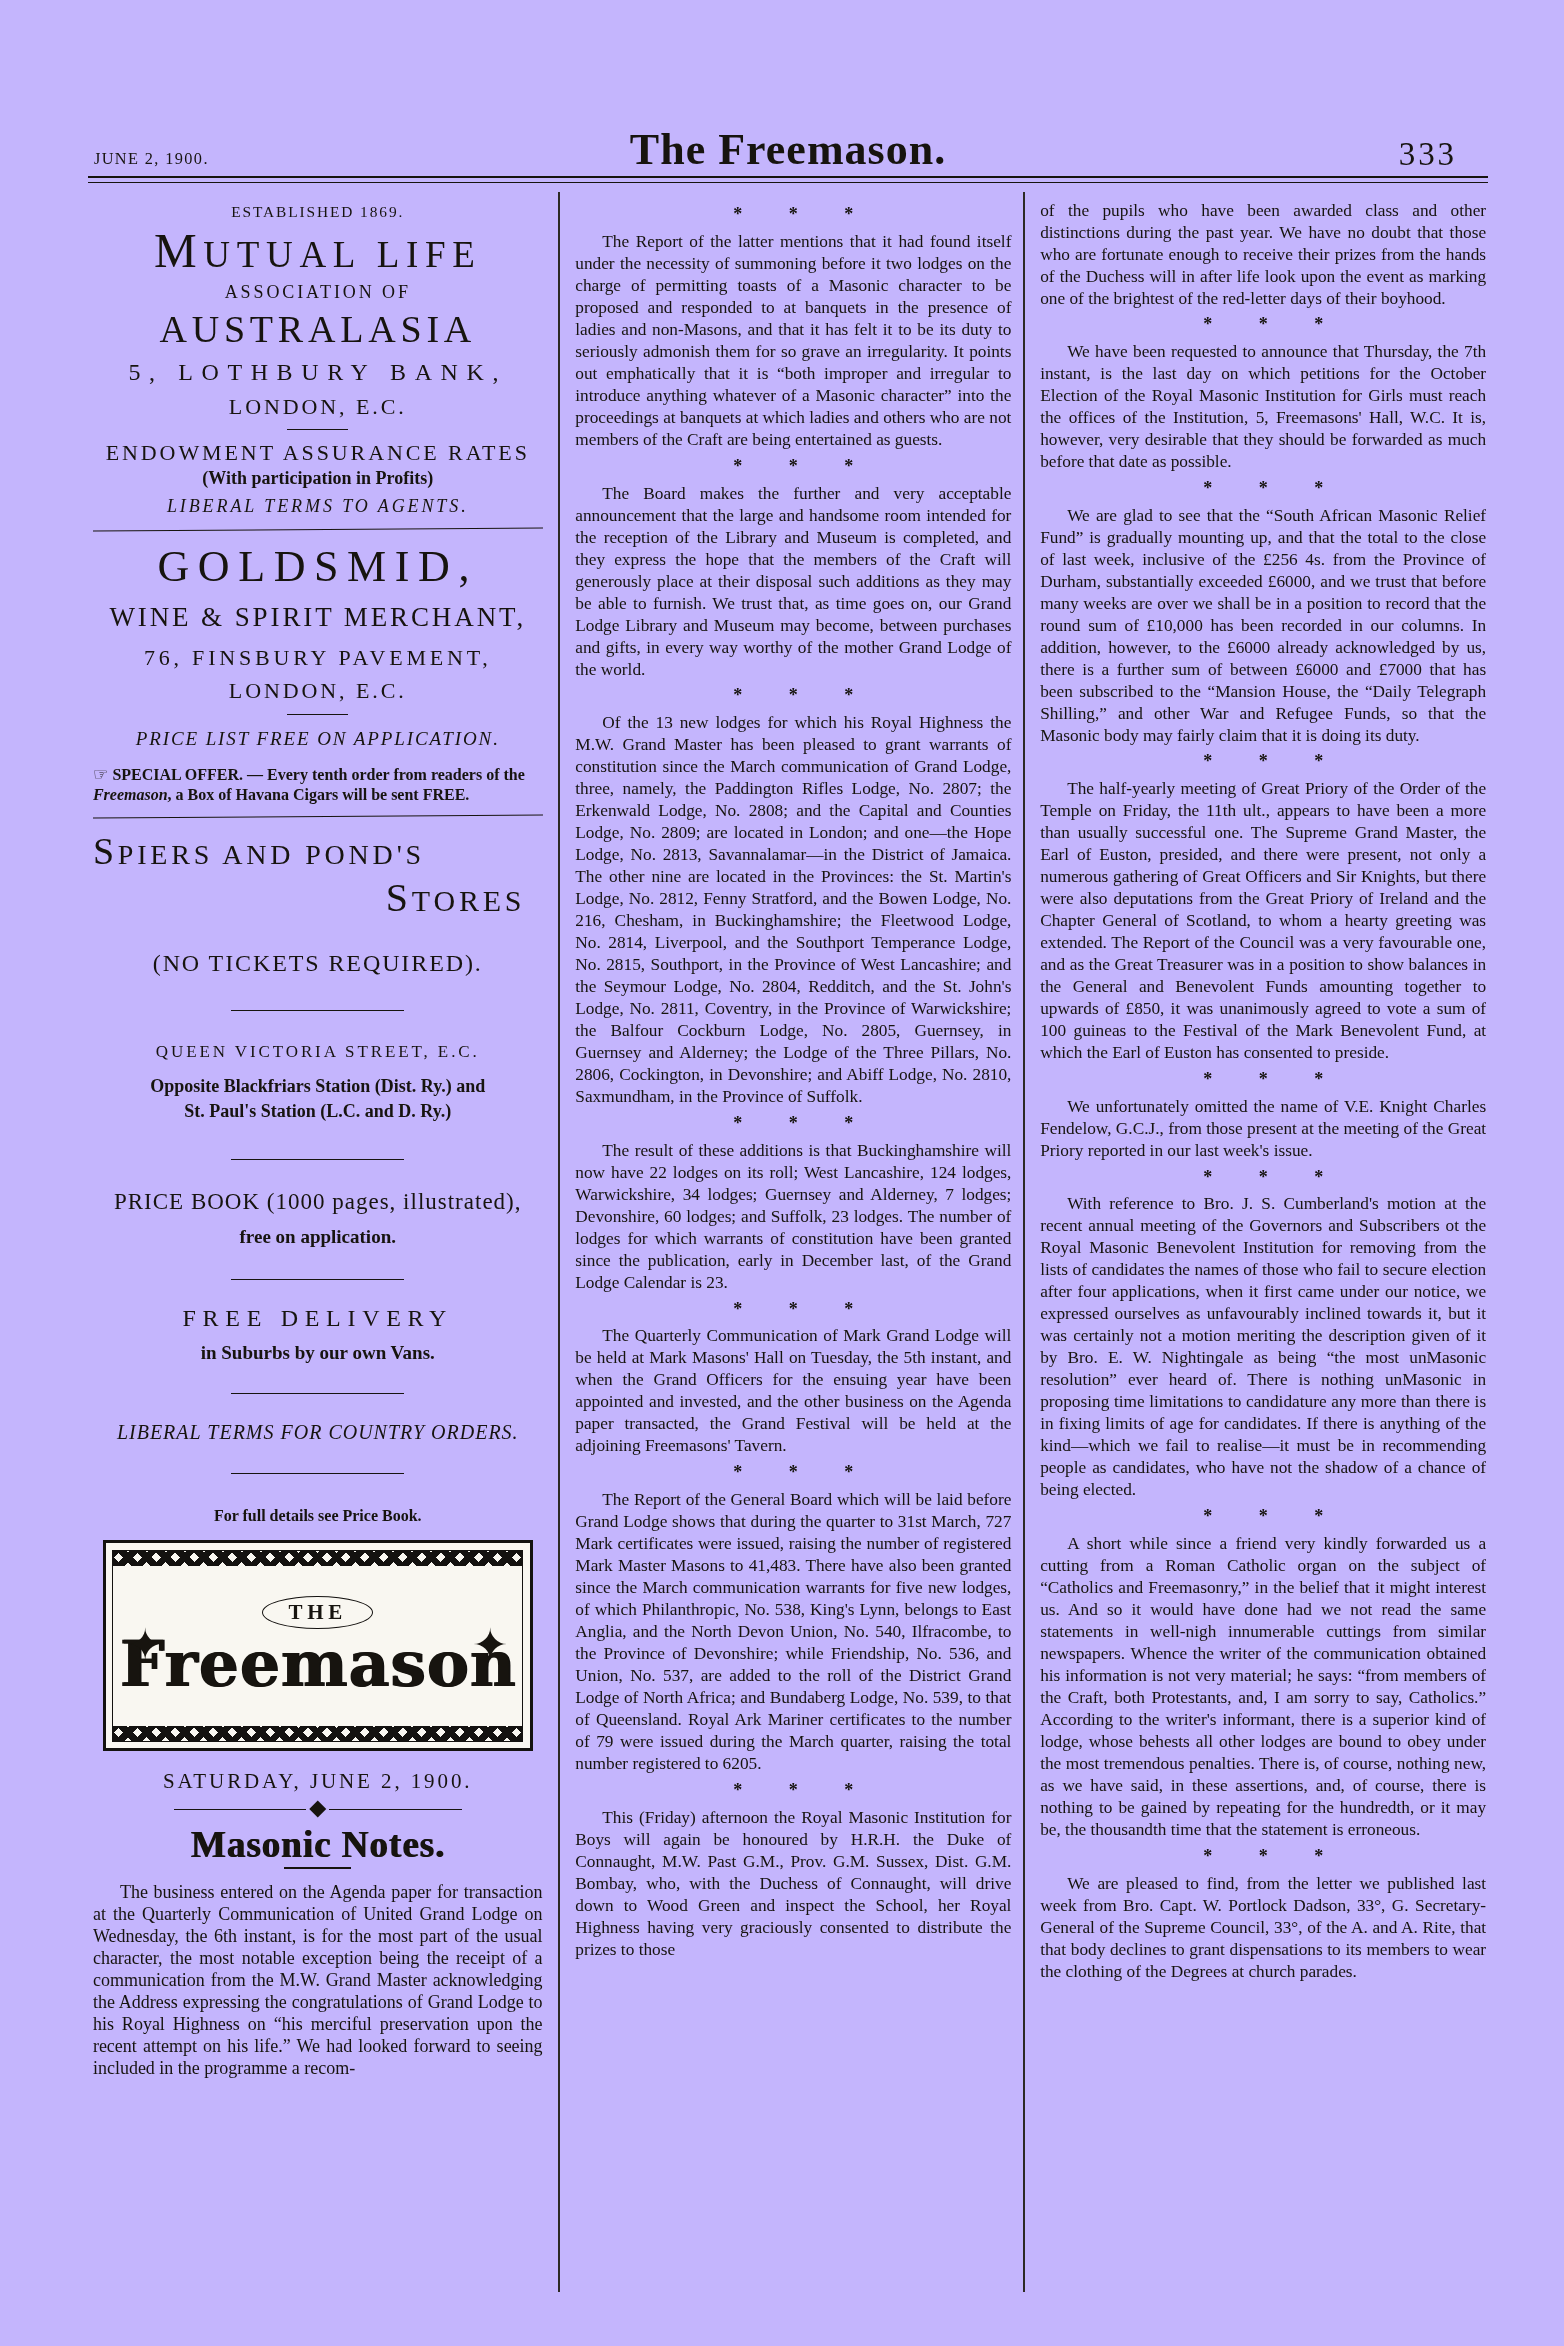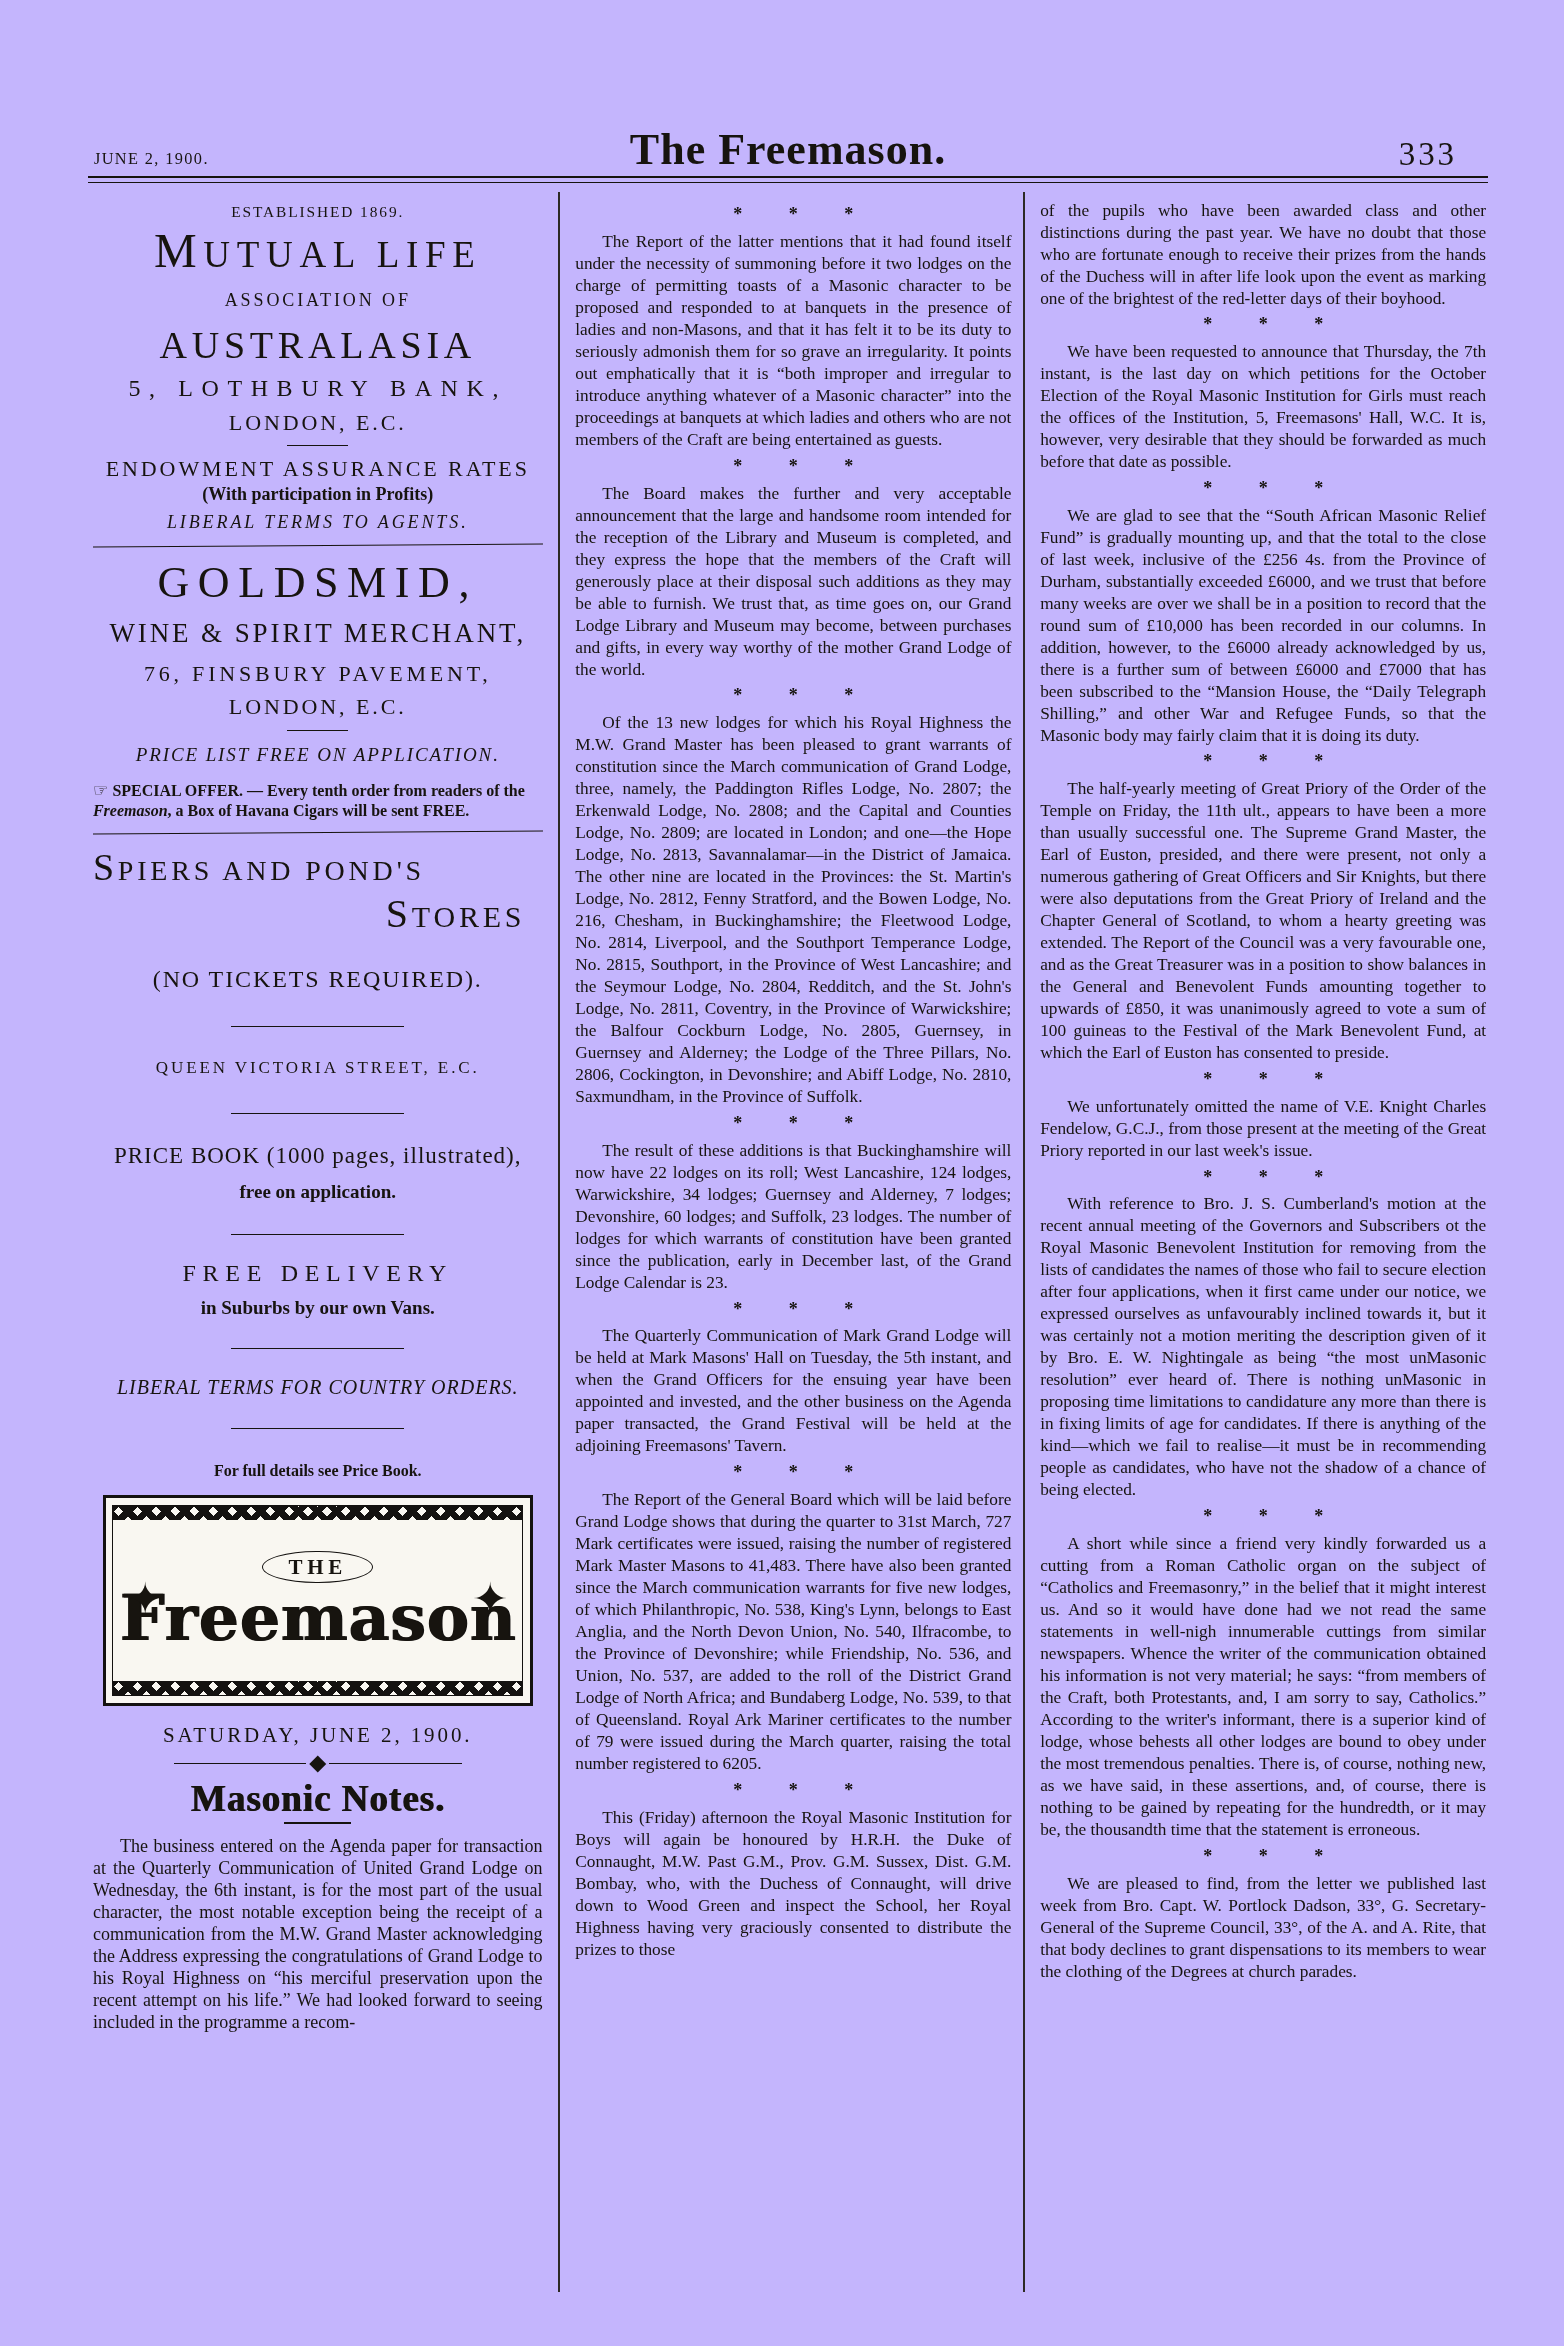--- a/index.html
+++ b/index.html
@@ -26,21 +26,21 @@
   .col-right { flex:1;      padding:11.5px 1.9px 0 15.4px; }
   
   .para { font-size:17.3px; line-height:22px; text-align:justify; text-indent:27px; margin:0 0 2.9px 0; }
   .para.cont { text-indent:0; }
   .stars { text-align:center; font-size:18px; font-weight:bold; word-spacing:42px; margin:4.8px 0 5.8px; letter-spacing:0; }
   
   .ctr { text-align:center; }
   .est { font-size:15.4px; letter-spacing:1.9px; margin:9.6px 0 1.9px; }
   .ml-name1 { font-size:37px; letter-spacing:6.7px; margin:1.9px 0; }
   .ml-name1::first-letter { font-size:48px; }
-  .ml-assoc { font-size:18px; letter-spacing:2.9px; margin:12px; }
+  .ml-assoc { font-size:18px; letter-spacing:2.9px; margin:4px; }
   .ml-name3 { font-size:38px; letter-spacing:4.8px; margin:1.9px 0 0; }
   .ml-addr1 { font-size:24px; letter-spacing:8.6px; margin:7.7px 0 0; }
   .ml-addr2 { font-size:22px; letter-spacing:2.9px; margin:7.7px 0 0; }
   .rule-short { width:61px;  border-top:1.9px solid #17140f; margin:9.6px auto; }
   .rule-med   { width:173px; border-top:1.9px solid #17140f; margin:11.5px auto; }
   .rule-full  { border-top:1.9px solid #17140f; margin:11.5px 0; transform:rotate(-0.4deg); }
   .endow-h { font-size:22px; letter-spacing:2.9px; margin:9.6px 0 0; }
   .endow-sub { font-size:18px; font-weight:bold; margin:1.9px 0 0; }
   .endow-body { font-size:18px; font-weight:bold; margin:1.9px auto 0; width:442px; }
   .agents { font-size:18px; font-style:italic; letter-spacing:2.9px; margin:7.7px 0 1.9px; }
@@ -133,20 +133,21 @@
       </div>
 
       <div class="rule-full"></div>
 
       <div>
         <p class="sp-name1">SPIERS AND POND'S</p>
         <p class="sp-name2">STORES</p>
         <p class="ctr notickets">(NO TICKETS REQUIRED).</p>
         <div class="rule-med" style="margin-top:33px;"></div>
         <p class="ctr qvs">QUEEN VICTORIA STREET, E.C.</p>
+        <p class="ctr opposite"><span>Opposite Blackfriars Station (Dist. Ry.) and</span><br><span>St. Paul's Station (L.C. and D. Ry.)</span></p>
         <div class="rule-med" style="margin-top:35px;"></div>
         <p class="ctr pricebook">PRICE BOOK (1000 pages, illustrated),</p>
         <p class="ctr pricebook2">free on application.</p>
         <div class="rule-med" style="margin-top:31px;"></div>
         <p class="ctr freedel">FREE DELIVERY</p>
         <p class="ctr freedel2">in Suburbs by our own Vans.</p>
         <div class="rule-med" style="margin-top:29px;"></div>
         <p class="ctr country">LIBERAL TERMS FOR COUNTRY ORDERS.</p>
         <div class="rule-med" style="margin-top:29px;"></div>
         <p class="ctr details">For full details see Price Book.</p>

